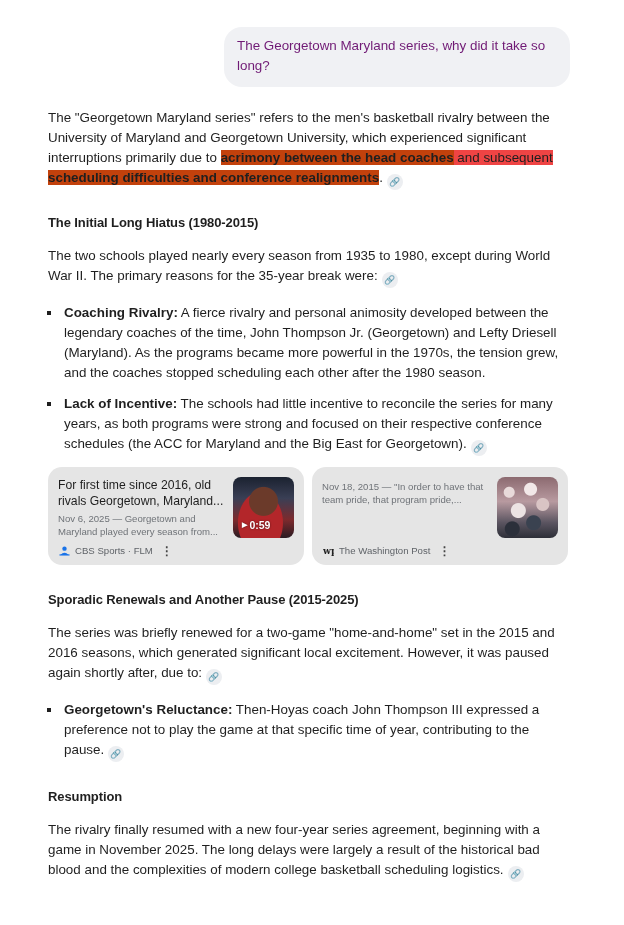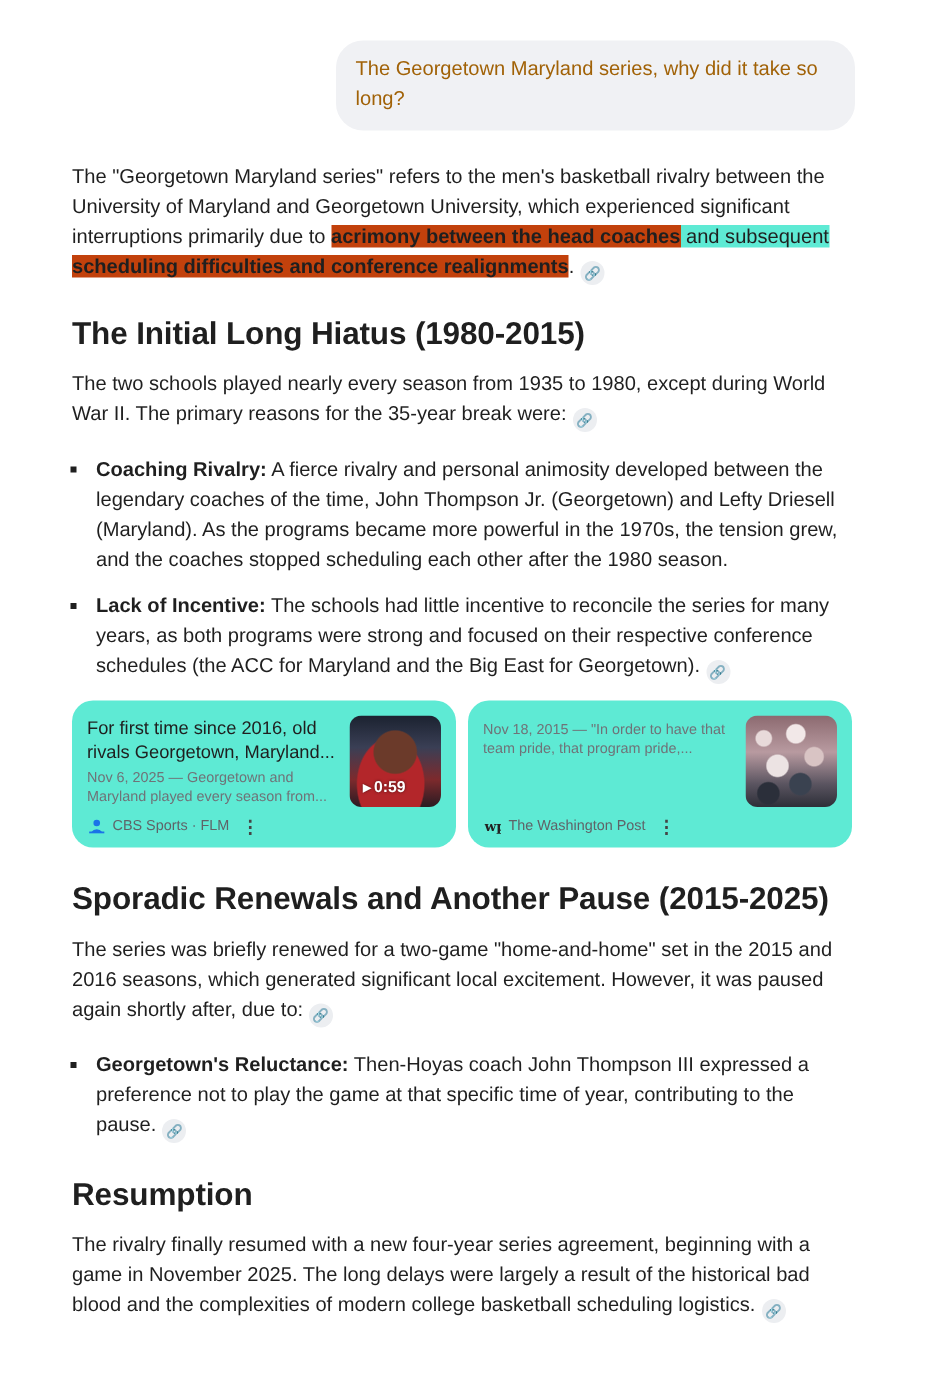--- a/index.html
+++ b/index.html
@@ -3,56 +3,56 @@
   <meta charset="utf-8">
   <style>
     * { box-sizing: border-box; margin: 0; padding: 0; }
     html, body { width: 624px; height: 925px; background: #ffffff; overflow: hidden; }
     body { font-family: "Liberation Sans", sans-serif; color: #1f1f1f; position: relative; }
 
     .user-bubble {
       position: absolute; left: 224px; top: 27px; width: 346px;
       background: #f0f1f4; border-radius: 18px;
       padding: 9px 14px 11px 13px;
-      font-size: 13.4px; line-height: 20px; color: #a16207;
+      font-size: 13.4px; line-height: 20px; color: #701a75;
     }
 
     .answer { position: absolute; left: 48px; top: 108px; width: 520px; }
 
     p.para { font-size: 13.4px; line-height: 20px; color: #1f1f1f; }
     .hl {
       background: #c2410c; font-weight: bold; color: #1f1f1f;
       box-decoration-break: clone; -webkit-box-decoration-break: clone;
     }
-    .hl-plain { background: #5eead4; box-decoration-break: clone; -webkit-box-decoration-break: clone; }
+    .hl-plain { background: #ef4444; box-decoration-break: clone; -webkit-box-decoration-break: clone; }
 
     .cite {
       display: inline-block; width: 16px; height: 16px; border-radius: 50%;
       background: #eceef1; vertical-align: -3px; margin-left: 4px;
       text-align: center; line-height: 16px; font-size: 9px; color: #5f6368;
     }
 
     h2.sec {
-      font-size: 21px; font-weight: bold; line-height: 22px; color: #1f1f1f;
+      font-size: 13px; font-weight: bold; line-height: 22px; color: #1f1f1f;
       letter-spacing: -0.1px;
     }
 
     ul.bullets { list-style: none; }
     ul.bullets li {
       position: relative; padding-left: 16px;
       font-size: 13.4px; line-height: 20px; color: #1f1f1f;
     }
     ul.bullets li .dot {
       position: absolute; left: -1px; top: 8px; width: 4px; height: 4px; background: #1f1f1f;
     }
     ul.bullets li b { font-weight: bold; }
 
     .cards { display: flex; gap: 8px; }
     .card {
-      width: 257px; height: 98px; background: #5eead4; border-radius: 14px;
+      width: 257px; height: 98px; background: #e5e5e5; border-radius: 14px;
       padding: 10px 10px 10px 10px; position: relative; cursor: pointer;
     }
     .card .title {
       width: 168px; font-size: 12.2px; line-height: 16px; color: #1f1f1f;
       height: 32px; overflow: hidden;
     }
     .card .snippet {
       width: 168px; margin-top: 3px; font-size: 9.6px; line-height: 13px; color: #6f7378;
       height: 26px; overflow: hidden;
     }

